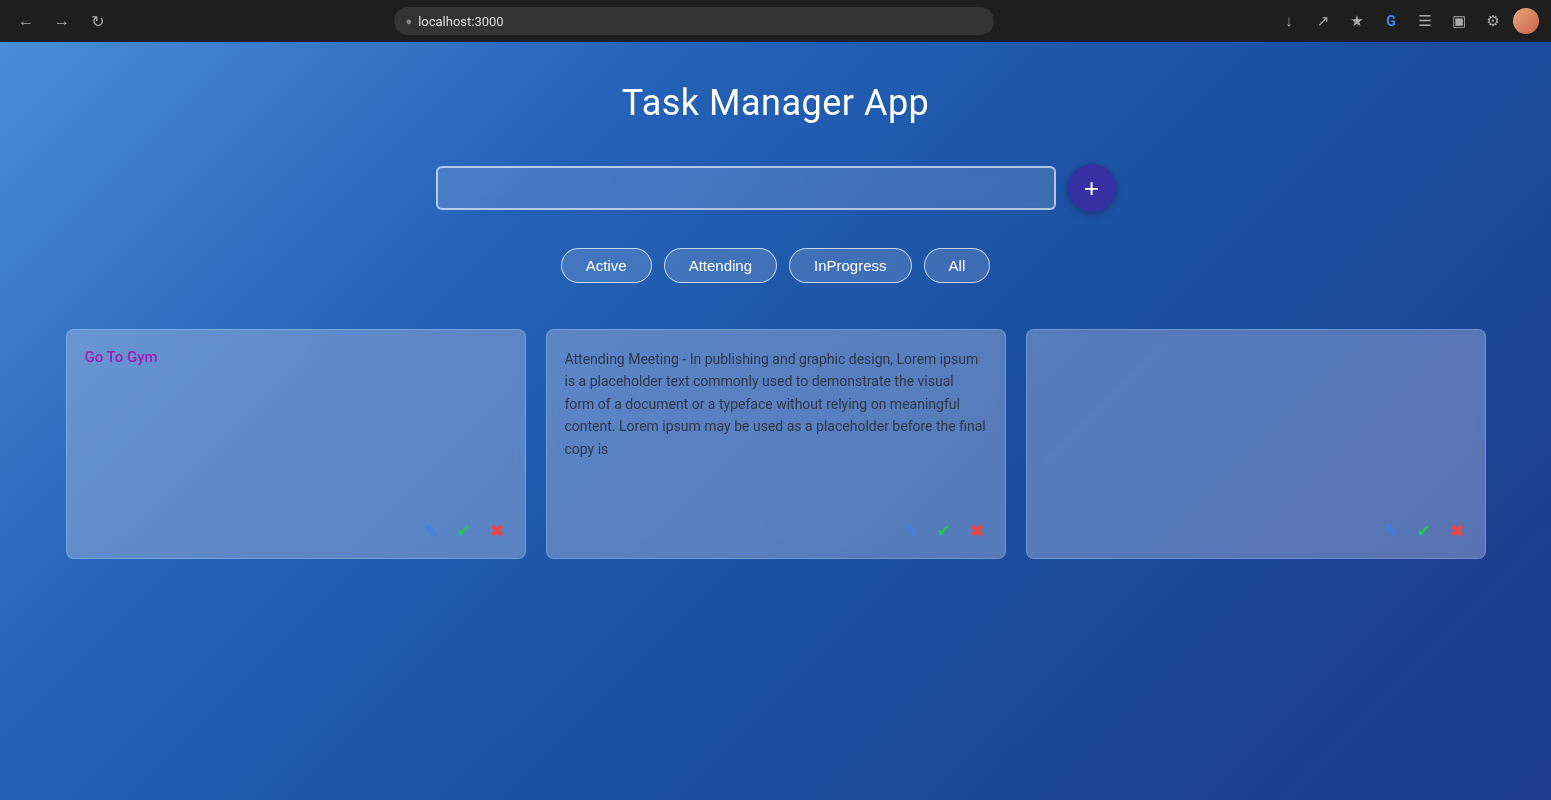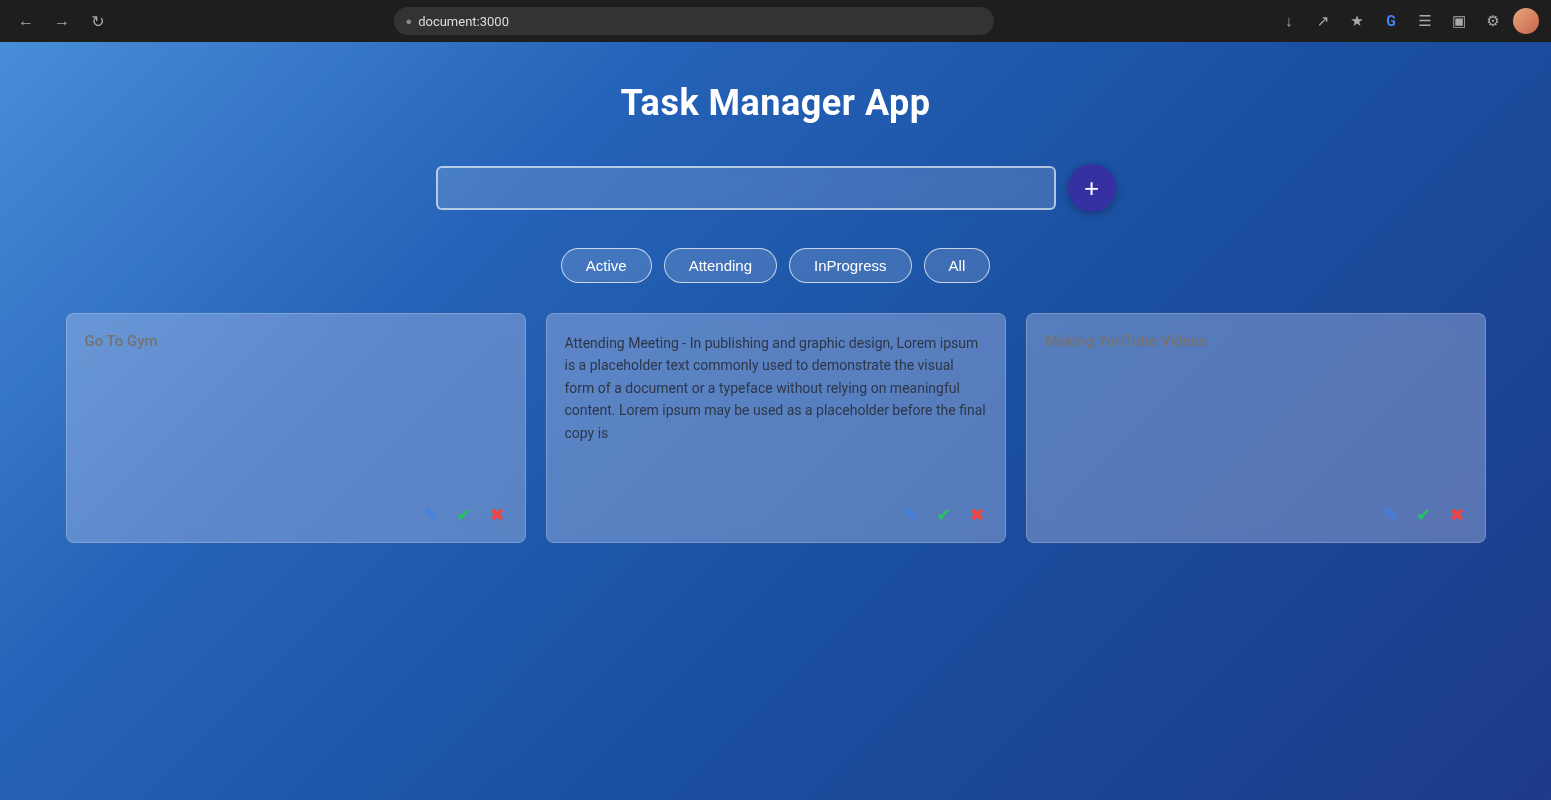--- a/index.html
+++ b/index.html
@@ -96,21 +96,21 @@
       width: 100%;
       height: calc(800px - 42px);
       display: flex;
       flex-direction: column;
       align-items: center;
       padding-top: 40px;
     }
 
     .app-title {
       font-size: 36px;
-      font-weight: 700;
+      font-weight: 400;
       color: white;
       margin-bottom: 40px;
       letter-spacing: 0.5px;
     }
 
     .input-row {
       display: flex;
       align-items: center;
       gap: 12px;
       margin-bottom: 36px;
@@ -146,21 +146,21 @@
       display: flex;
       align-items: center;
       justify-content: center;
       flex-shrink: 0;
       box-shadow: 0 2px 8px rgba(0,0,0,0.3);
     }
 
     .filter-row {
       display: flex;
       gap: 12px;
-      margin-bottom: 30px;
+      margin-bottom: 46px;
     }
 
     .filter-btn {
       padding: 8px 24px;
       border-radius: 20px;
       border: 1.5px solid rgba(255,255,255,0.7);
       background: rgba(255,255,255,0.15);
       color: white;
       font-size: 15px;
       cursor: pointer;
@@ -196,21 +196,21 @@
       resize: none;
       background: transparent;
       border: none;
       outline: none;
       width: 100%;
       font-family: inherit;
     }
 
     .task-card-title {
       font-size: 15px;
-      color: #737373;
+      color: #a21caf;
       font-weight: 500;
       margin-bottom: 8px;
     }
 
     .task-card-actions {
       display: flex;
       justify-content: flex-end;
       gap: 14px;
       margin-top: 8px;
       padding-top: 8px;
@@ -241,21 +241,21 @@
   </style>
 </head>
 <body>
 
 <div class="browser-chrome">
   <button class="browser-nav-btn">←</button>
   <button class="browser-nav-btn">→</button>
   <button class="browser-nav-btn">↻</button>
   <div class="browser-address-bar">
     <span class="lock-icon">●</span>
-    <span>document:3000</span>
+    <span>localhost:3000</span>
   </div>
   <div class="browser-right-icons">
     <div class="browser-icon-btn">↓</div>
     <div class="browser-icon-btn">↗</div>
     <div class="browser-icon-btn">★</div>
     <div class="browser-icon-btn" style="color:#4285f4; font-weight:bold; font-size:14px;">G</div>
     <div class="browser-icon-btn">☰</div>
     <div class="browser-icon-btn">▣</div>
     <div class="browser-icon-btn">⚙</div>
     <div class="avatar-circle"></div>
@@ -292,21 +292,20 @@
     <div class="task-card">
       <textarea class="task-card-text" style="">Attending Meeting - In publishing and graphic design, Lorem ipsum is a placeholder text commonly used to demonstrate the visual form of a document or a typeface without relying on meaningful content. Lorem ipsum may be used as a placeholder before the final copy is</textarea>
       <div class="task-card-actions">
         <button class="action-btn edit-icon">✎</button>
         <button class="action-btn check-icon">✔</button>
         <button class="action-btn delete-icon">✖</button>
       </div>
     </div>
 
     <div class="task-card">
-      <div class="task-card-title">Making YouTube Videos</div>
       <textarea class="task-card-text" style=""></textarea>
       <div class="task-card-actions">
         <button class="action-btn edit-icon">✎</button>
         <button class="action-btn check-icon">✔</button>
         <button class="action-btn delete-icon">✖</button>
       </div>
     </div>
 
   </div>
 </div>

